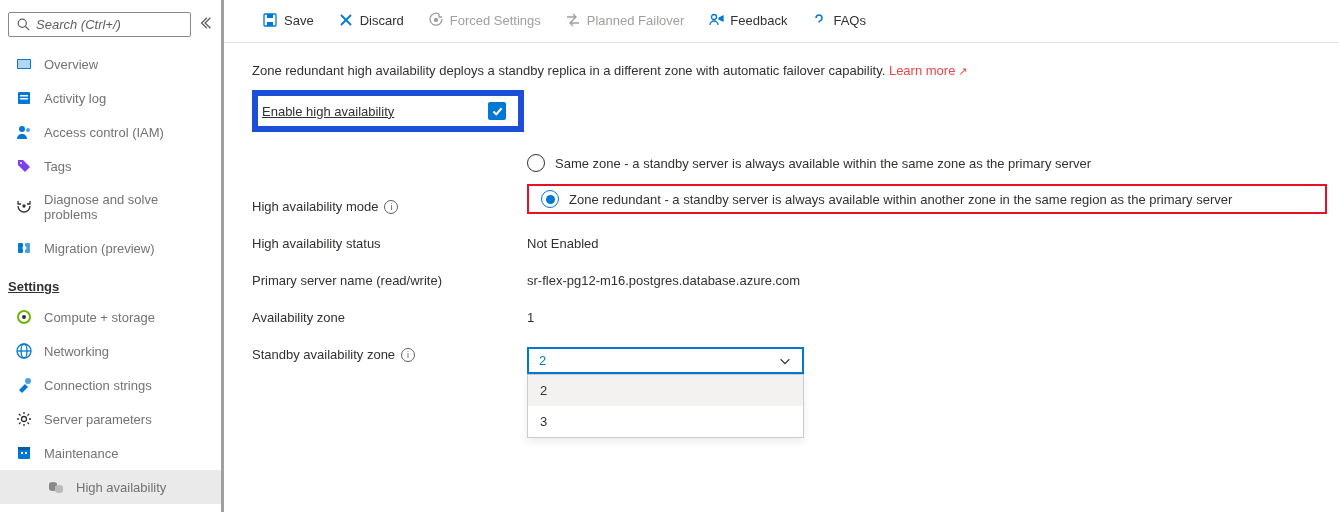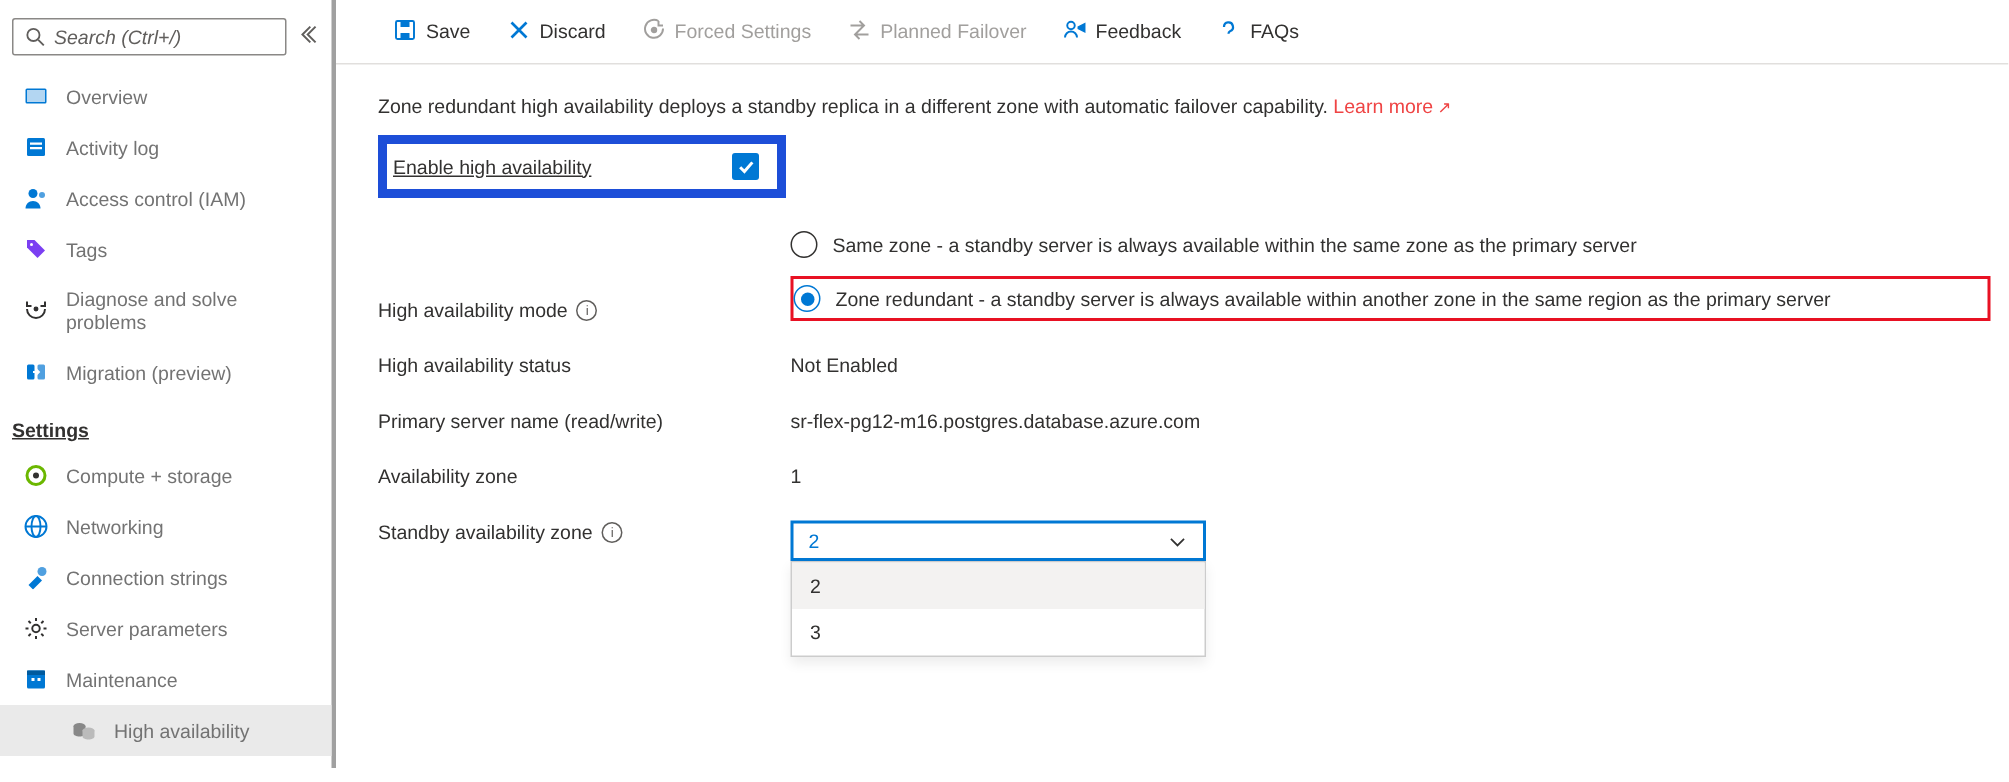--- a/index.html
+++ b/index.html
@@ -257,21 +257,21 @@
         <div class="label-col">
           <span>High availability mode</span>
           <span class="info-icon">i</span>
         </div>
         <div class="val-col">
           <div class="radio unselected">
             <span class="radio-outer"></span>
             <span>Same zone - a standby server is always available within the same zone as the primary server</span>
           </div>
           <div class="radio-row-red">
-            <div class="radio selected" style="margin-bottom:0;">
+            <div class="radio selected" style="margin-bottom:0;margin-left:12px;">
               <span class="radio-outer">
                   <span class="radio-dot"></span>
                 </span>
               <span>Zone redundant - a standby server is always available within another zone in the same region as the primary server</span>
             </div>
           </div>
         </div>
       </div>
 
       <div class="row">

